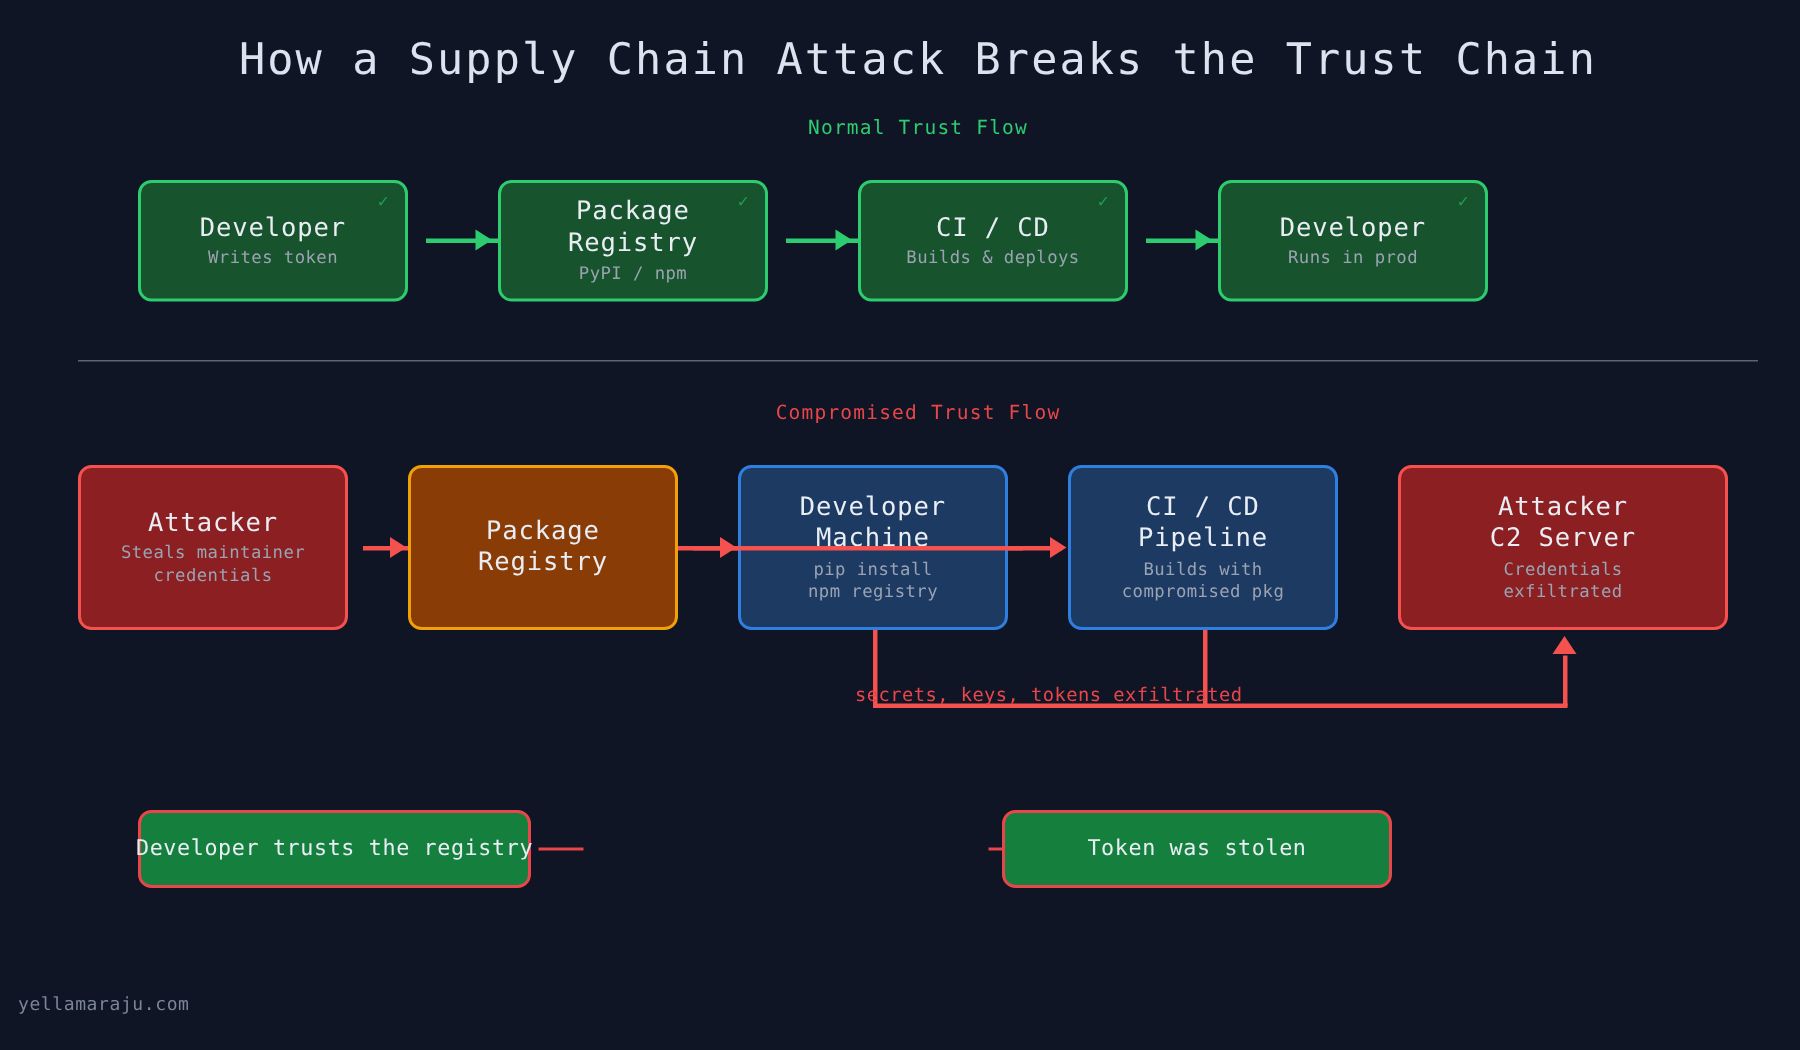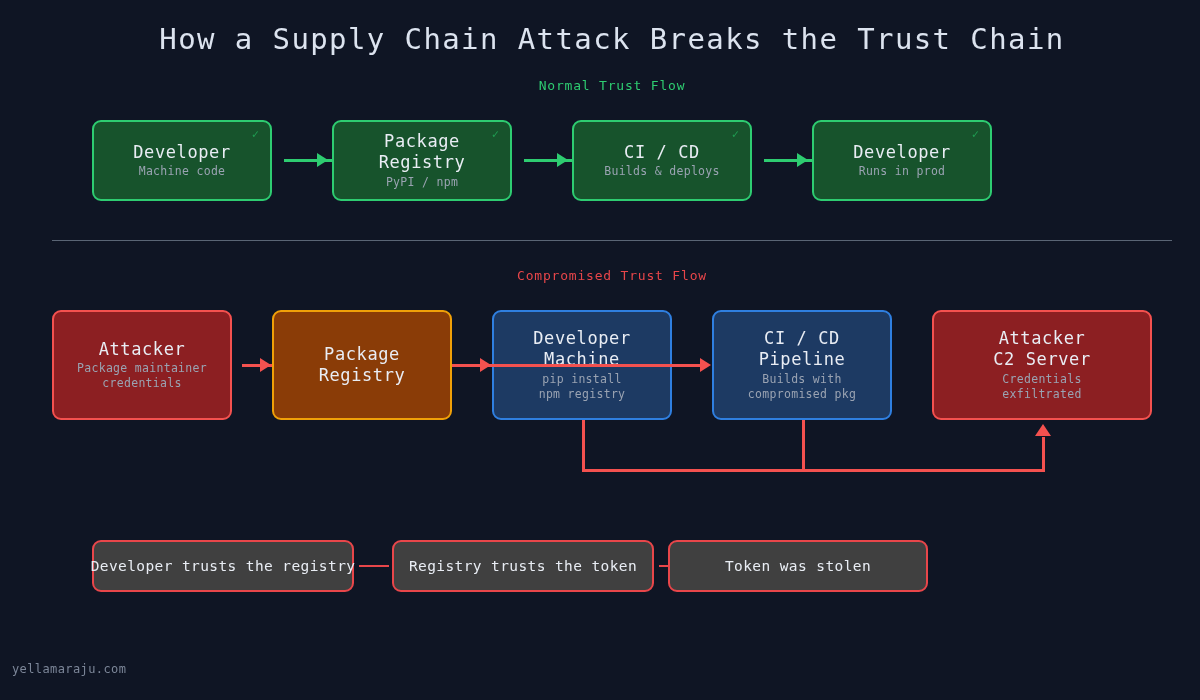--- a/index.html
+++ b/index.html
@@ -113,21 +113,21 @@
     background: #1d3a63;
     border-color: #2f7fe0;
   }
 
   
   .claim {
     position: absolute;
     box-sizing: border-box;
     border-radius: 9px;
     border: 2px solid #e8464a;
-    background: #404040;
+    background: #15803d;
     display: flex;
     align-items: center;
     justify-content: center;
     color: #e9edf4;
     font-size: 14.5px;
     letter-spacing: 0.4px;
     white-space: pre;
   }
 
   
@@ -188,21 +188,21 @@
 
 <div id="stage">
 
   <div id="page-title">How a Supply Chain Attack Breaks the Trust Chain</div>
 
   <div class="section-heading" id="heading-normal">Normal Trust Flow</div>
 
   <div class="node green" style="left:80px; top:120px; width:180px; height:81px;">
     <span class="check">✓</span>
     <div class="title">Developer</div>
-    <div class="sub">Machine code</div>
+    <div class="sub">Writes token</div>
   </div>
 
   <div class="h-line green-l" style="left:272px; top:159px; width:48px;"></div>
   <div class="arrowhead green-a" style="left:305px; top:153px;"></div>
 
   <div class="node green" style="left:320px; top:120px; width:180px; height:81px;">
     <span class="check">✓</span>
     <div class="title">Package
 Registry</div>
     <div class="sub">PyPI / npm</div>
@@ -225,21 +225,21 @@
     <div class="title">Developer</div>
     <div class="sub">Runs in prod</div>
   </div>
 
   <div id="divider"></div>
 
   <div class="section-heading" id="heading-compromised">Compromised Trust Flow</div>
 
   <div class="node red" style="left:40px; top:310px; width:180px; height:110px;">
     <div class="title">Attacker</div>
-    <div class="sub">Package maintainer
+    <div class="sub">Steals maintainer
 credentials</div>
   </div>
 
   <div class="h-line red-l" style="left:230px; top:364px; width:32px;"></div>
   <div class="arrowhead red-a" style="left:248px; top:358px;"></div>
 
   <div class="node orange" style="left:260px; top:310px; width:180px; height:110px;">
     <div class="title">Package
 Registry</div>
   </div>
@@ -271,30 +271,28 @@
     <div class="sub">Credentials
 exfiltrated</div>
   </div>
 
   <div class="v-line" style="left:570px; top:420px; height:51px;"></div>
   <div class="v-line" style="left:790px; top:420px; height:51px;"></div>
   <div class="h-line red-l" style="left:570px; top:469px; width:463px;"></div>
   <div class="v-line" style="left:1030px; top:437px; height:34px;"></div>
   <div class="arrowhead up-a" style="left:1023px; top:424px;"></div>
 
+  <div id="exfil-label" style="left:558px; top:455px;">secrets, keys, tokens exfiltrated</div>
 
   <div class="claim" style="left:80px; top:540px; width:262px; height:52px;">
     <span>Developer trusts the registry</span>
   </div>
 
   <div class="plain-connector" style="left:347px; top:565px; width:30px;"></div>
 
-  <div class="claim" style="left:380px; top:540px; width:262px; height:52px;">
-    <span>Registry trusts the token</span>
-  </div>
 
   <div class="plain-connector" style="left:647px; top:565px; width:30px;"></div>
 
   <div class="claim" style="left:656px; top:540px; width:260px; height:52px;">
     <span>Token was stolen</span>
   </div>
 
   <div id="footer">yellamaraju.com</div>
 
 </div>

